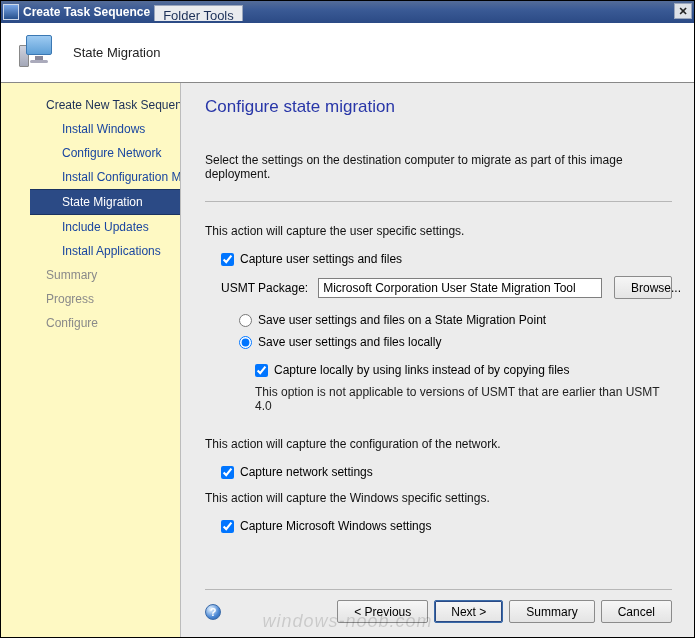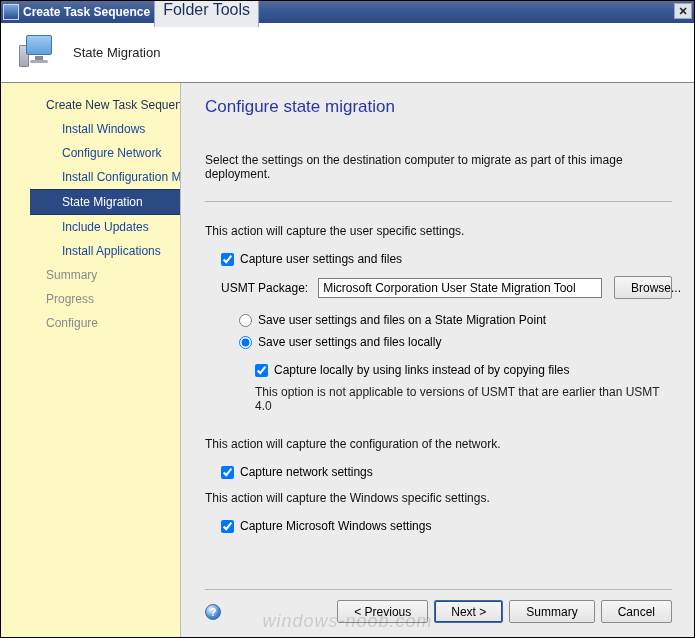--- a/index.html
+++ b/index.html
@@ -31,23 +31,23 @@
       margin-right: 4px;
     }
     .titlebar .title-text { font-weight: bold; font-size: 12px; }
     .titlebar .tool-tab {
       background: #e9ebef;
       color: #1b2f57;
       border: 1px solid #9aa6bc;
       border-bottom: none;
       padding: 2px 8px 1px 8px;
       margin-left: 4px;
-      height: 28px;
+      height: 16px;
       line-height: 15px;
-      font-size: 16px;
+      font-size: 13px;
       position: relative;
       top: 1px;
     }
     .titlebar .close-btn {
       position: absolute;
       right: 2px; top: 2px;
       width: 18px; height: 16px;
       background: #dfe2e8;
       border: 1px solid #9aa6bc;
       display: flex;

